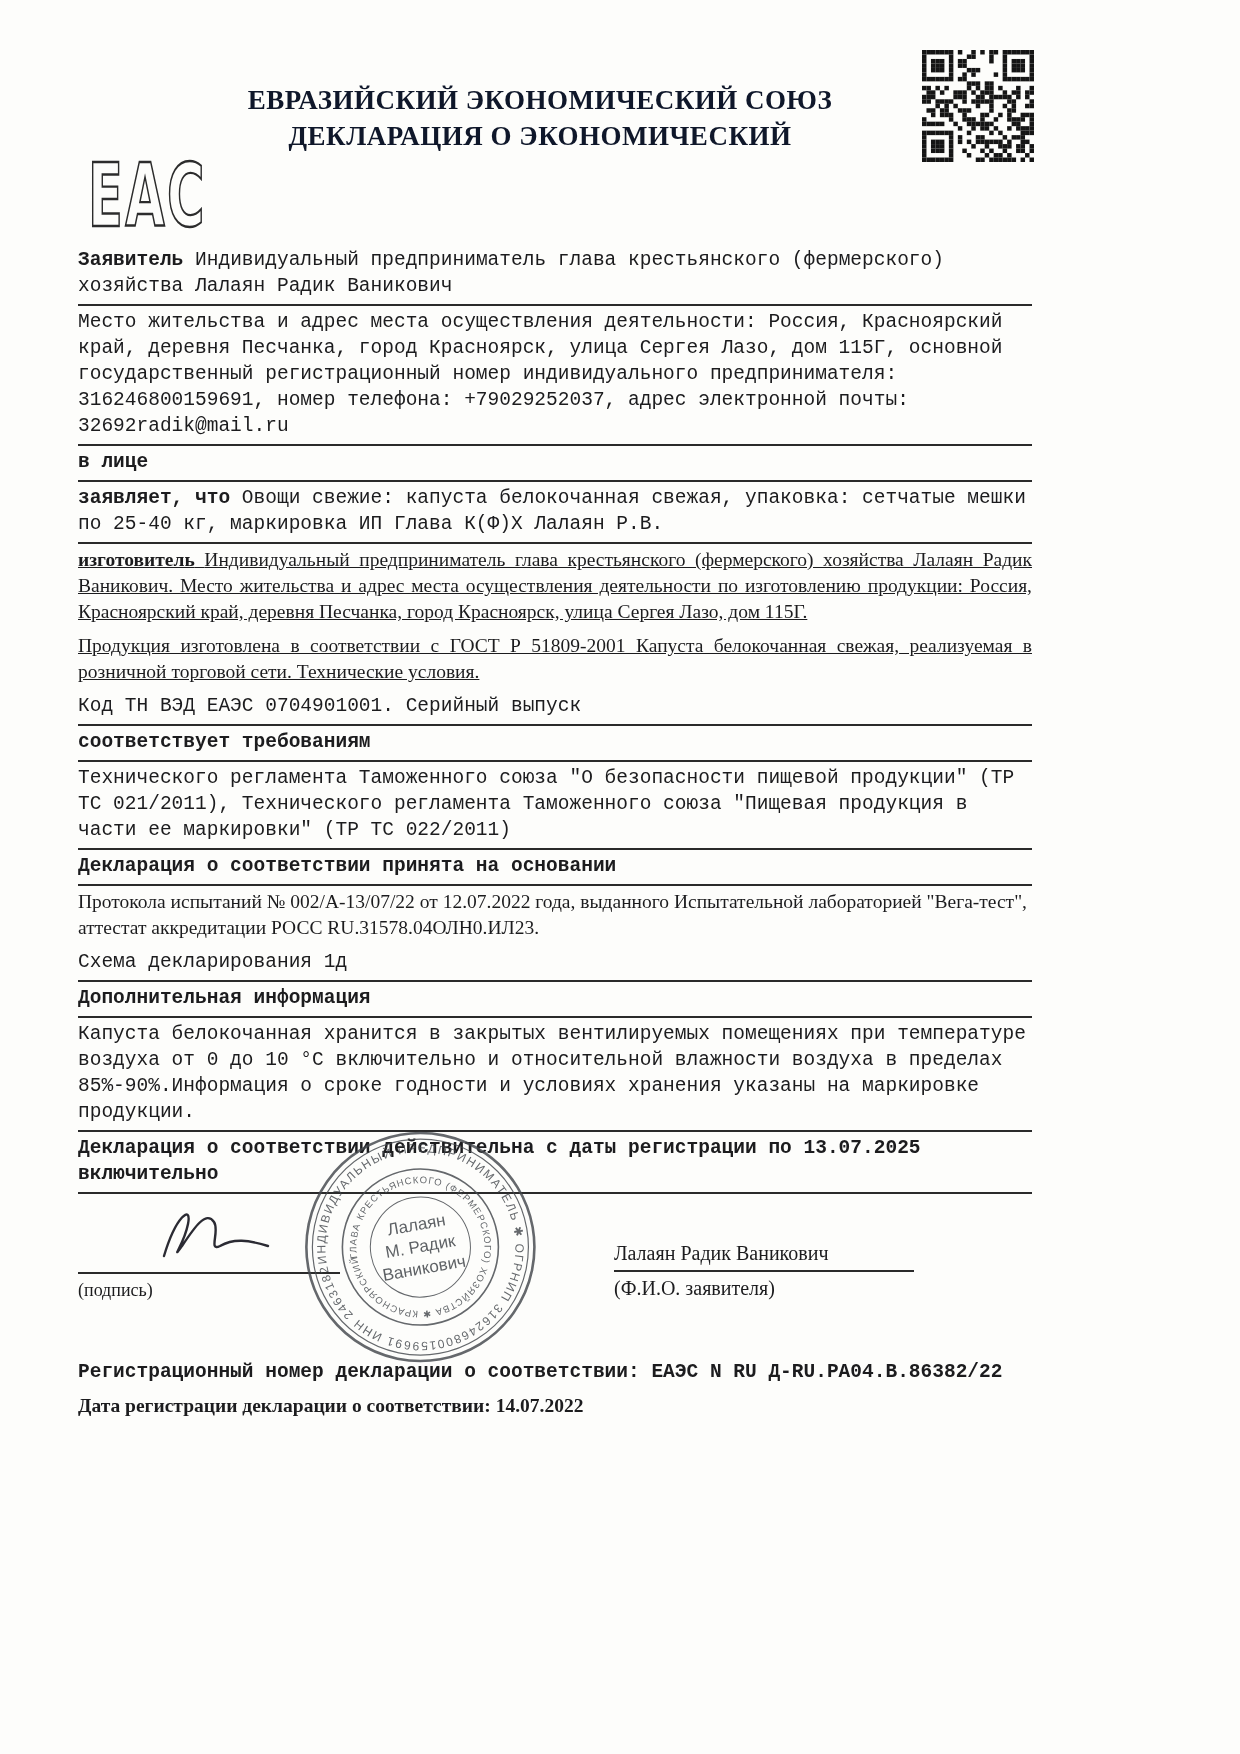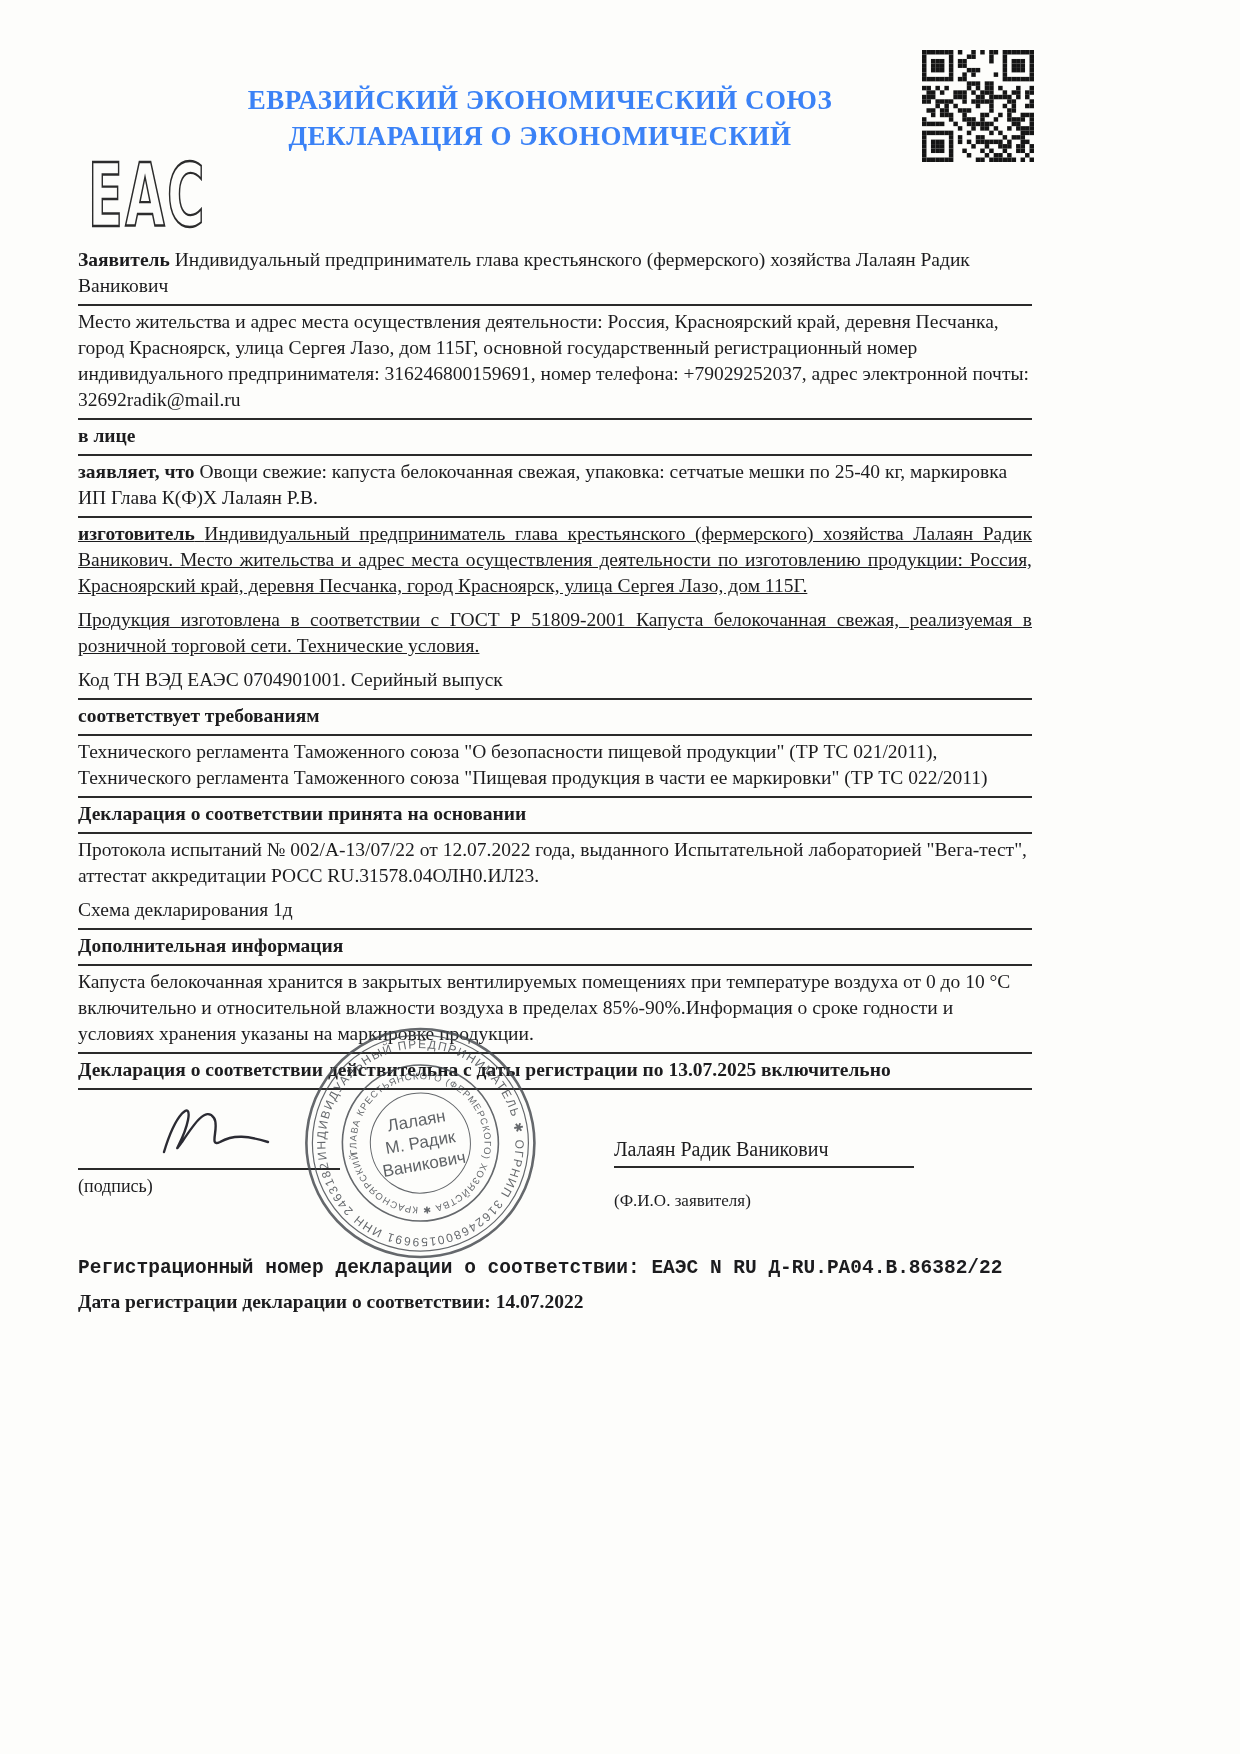--- a/index.html
+++ b/index.html
@@ -3,37 +3,37 @@
 <meta charset="utf-8">
 <style>
   html,body{margin:0;padding:0;background:#e9e9e9;}
   .page{
     position:relative;width:1240px;height:1754px;margin:0 auto;
     background:#fdfdfb;color:#1c1c1e;overflow:hidden;
     font-family:"Liberation Serif", serif;
   }
   
   .titles{position:absolute;left:140px;top:82px;width:800px;text-align:center;}
-  .title{font-weight:bold;font-size:27px;letter-spacing:.5px;line-height:36px;color:#3b82f6;}
+  .title{font-weight:bold;font-size:27px;letter-spacing:.5px;line-height:36px;color:#0f172a;}
   .eac-logo{position:absolute;left:86px;top:156px;}
   .qr{position:absolute;left:922px;top:50px;}
   
   .bodycol{position:absolute;left:78px;top:244px;width:954px;font-size:19.5px;line-height:26px;}
   .bodycol p{margin:0;padding:3px 0 5px;}
-  .rule{border-bottom:2px solid #2a2a2a;}
+  .rule{border-bottom:2px solid #2a2a2a;font-family:Liberation Mono, monospace;}
   .b{font-weight:bold;}
   .just{text-align:justify;text-decoration:underline;}
   
   .sig-row{position:relative;height:158px;margin-top:4px;}
   .sig-scribble{position:absolute;left:78px;top:2px;}
   .sig-left{position:absolute;left:0;top:74px;width:262px;border-top:2px solid #2a2a2a;
             text-align:left;font-size:18px;padding-top:3px;}
   .sig-right{position:absolute;left:536px;top:42px;width:300px;}
   .sig-right .fio{border-bottom:2px solid #2a2a2a;padding-bottom:4px;font-size:20px;}
-  .sig-right .cap{font-size:17px;padding-top:20px;}
+  .sig-right .cap{font-size:20px;padding-top:3px;}
   .stamp-wrap{position:absolute;left:222px;top:-72px;opacity:.82;transform:rotate(-10deg);}
   .stamp-wrap svg text{font-family:"Liberation Sans",sans-serif;}
   
   .reg1{margin-top:16px;font-weight:bold;font-family:Liberation Mono, monospace;}
   .reg2{margin-top:16px;font-weight:bold;}
 </style>
 </head>
 <body>
 
 <div class="page">

